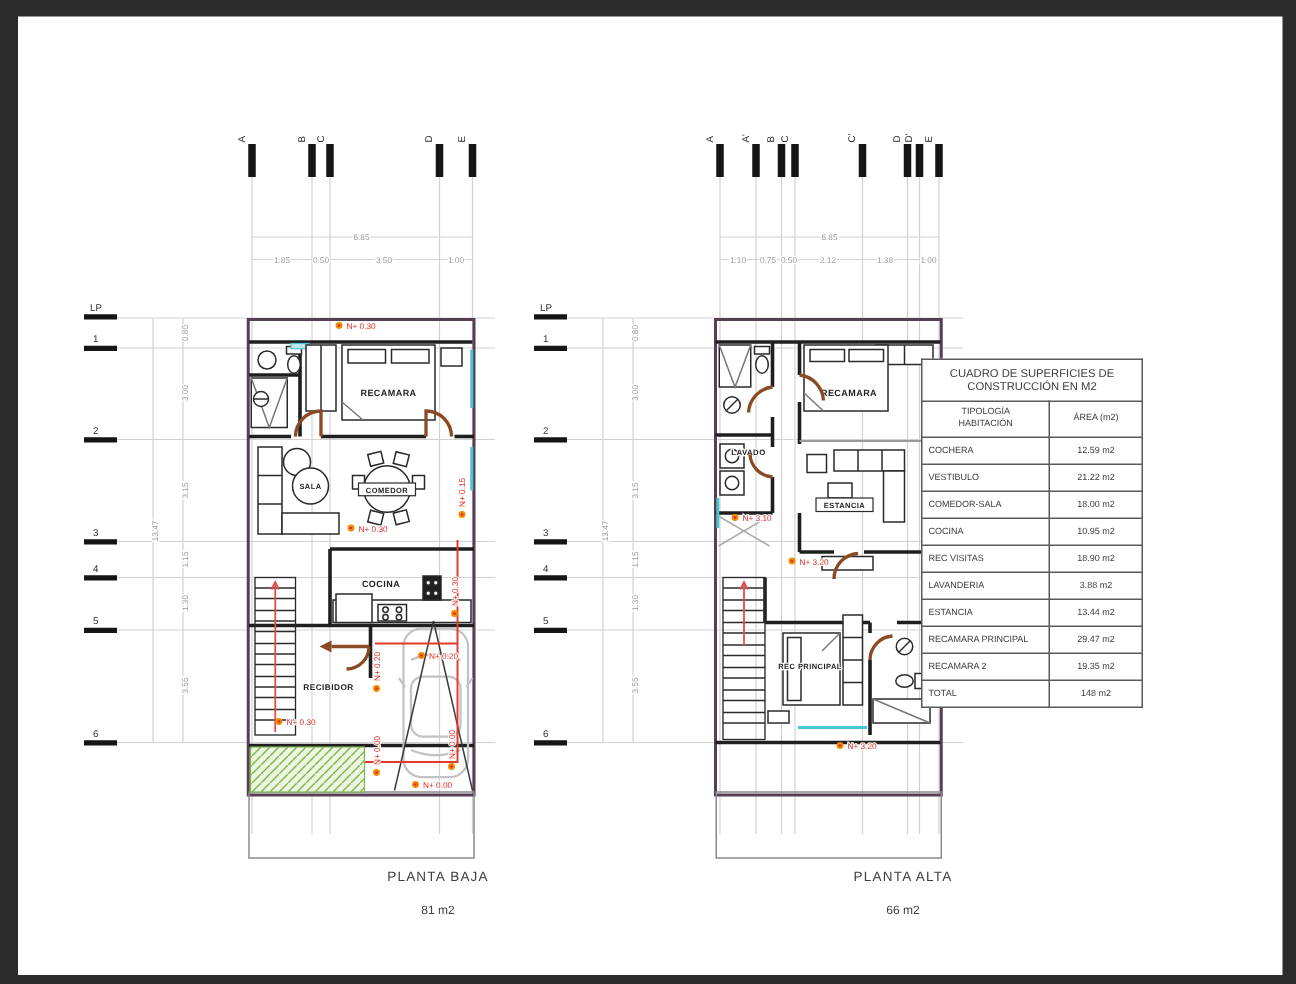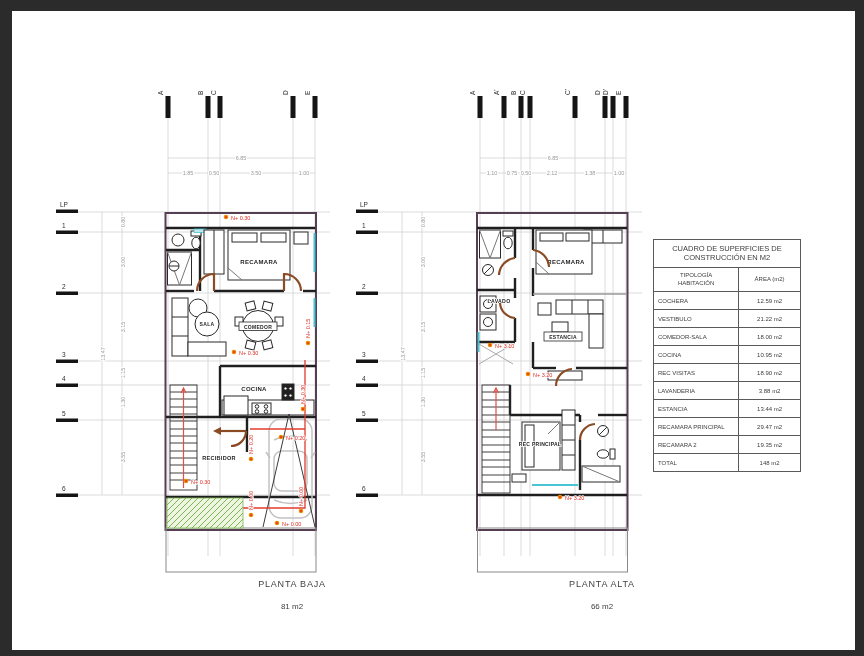--- a/index.html
+++ b/index.html
@@ -8,21 +8,21 @@
   .page{position:absolute;left:12px;top:11px;width:843px;height:639px;background:#ffffff;}
   svg{position:absolute;left:0;top:0;}
   svg text{font-family:"Liberation Sans",sans-serif;fill:#3a3a3a;}
   .gridletter{font-size:6.5px;fill:#2e2e2e;}
   .rowlabel{font-size:6.5px;fill:#2e2e2e;}
   .dimtext{font-size:5.5px;fill:#9a9a9a;paint-order:stroke;stroke:#ffffff;stroke-width:2px;}
   .roomlabel{font-size:6px;font-weight:bold;letter-spacing:.3px;fill:#1e1e1e;paint-order:stroke;stroke:#fff;stroke-width:1.6px;}
   .level{font-size:5.5px;fill:#e02b20;paint-order:stroke;stroke:#fff;stroke-width:1.4px;}
   .plantitle{font-size:9px;letter-spacing:.8px;fill:#3f3f3f;}
   .planarea{font-size:8px;fill:#3f3f3f;}
-  .areas-table{position:absolute;left:653px;top:239px;width:148px;border-collapse:collapse;
+  .areas-table{position:absolute;left:614px;top:239px;width:148px;border-collapse:collapse;
                background:#fff;color:#3c3c3c;}
   .areas-table td,.areas-table th{border:1px solid #5a5a5a;font-weight:normal;}
   .areas-table .ttl{font-size:7.5px;text-align:center;padding:4px 3px;line-height:1.25;}
   .areas-table .hdr td{font-size:6px;text-align:center;padding:4px 2px;line-height:1.3;}
   .areas-table .row td{font-size:6px;padding:0 4px;height:17px;}
   .areas-table .row td:last-child{text-align:center;}
   .areas-table td.c1{width:58%;}
 </style>
 </head>
 <body>

